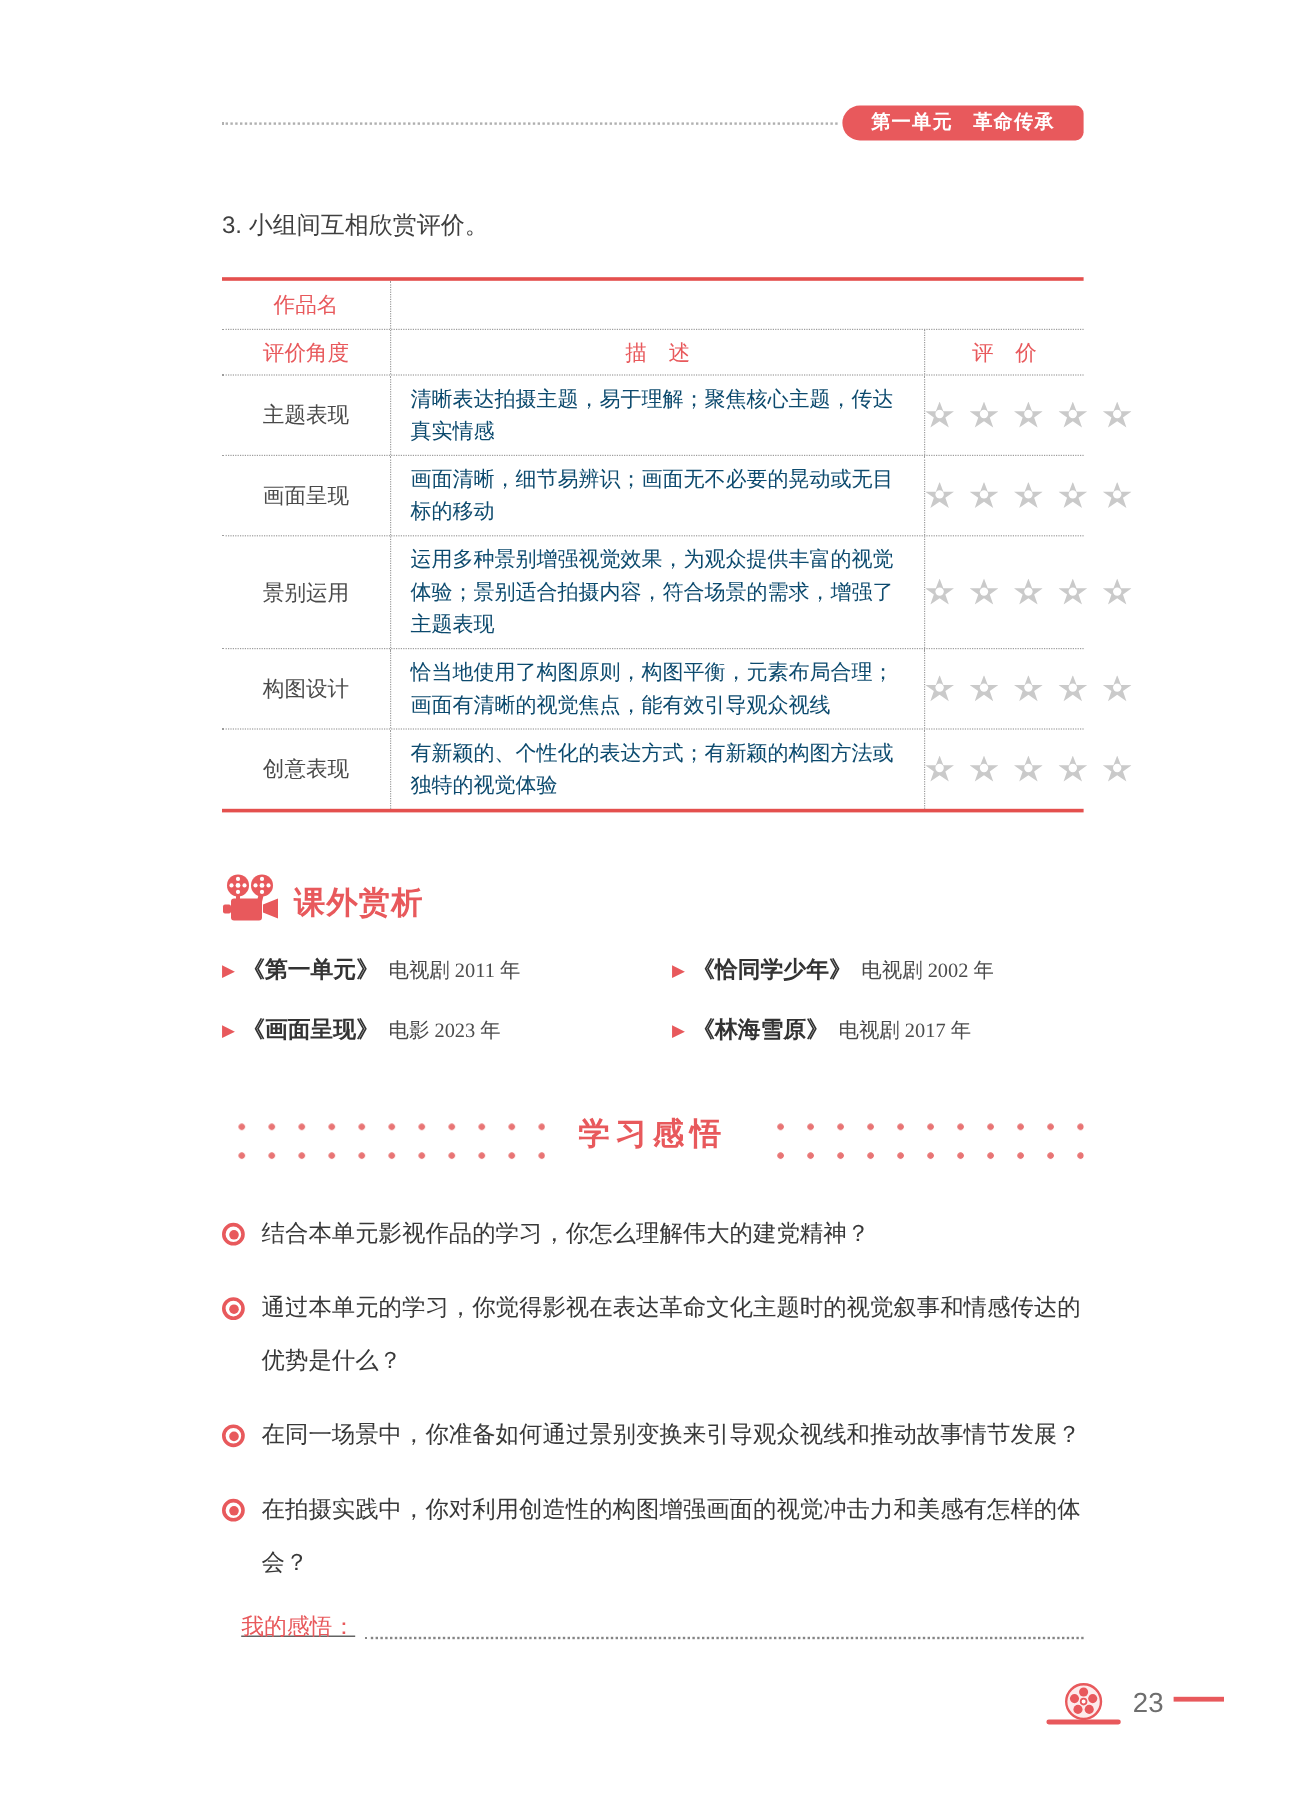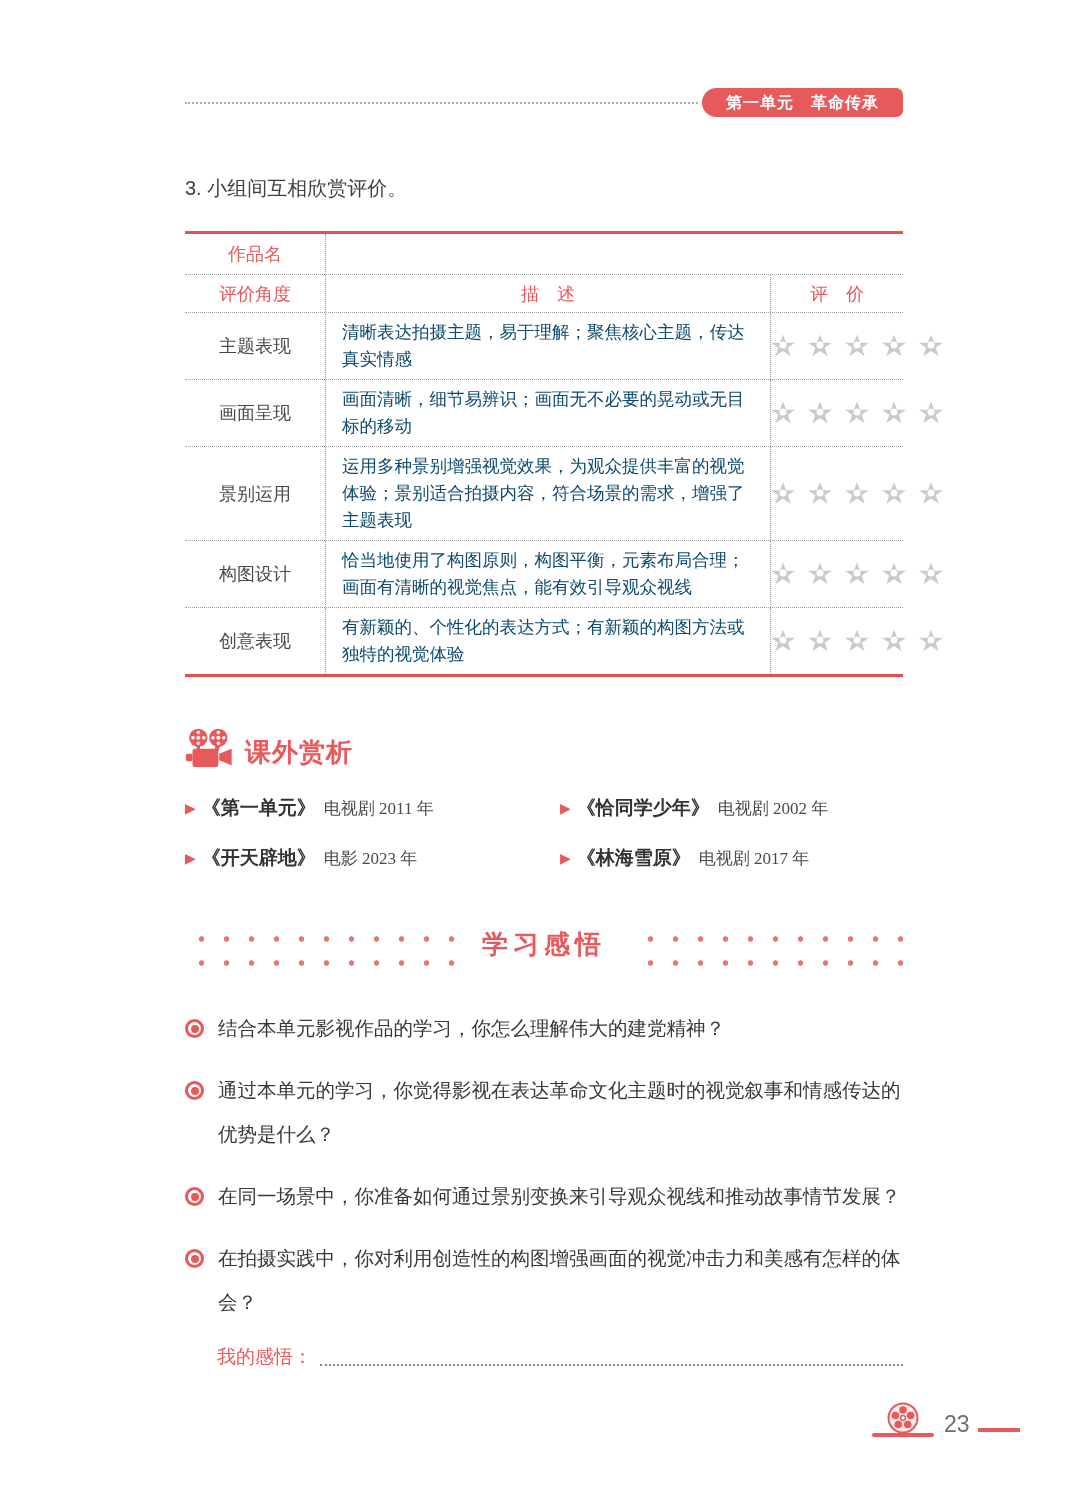--- a/index.html
+++ b/index.html
@@ -101,30 +101,30 @@
     border:3px solid var(--accent);border-radius:50%;position:relative;
   }
   .target::after{
     content:'';position:absolute;inset:2.5px;background:var(--accent);border-radius:50%;
   }
   .q-text{
     font-family:"Liberation Serif","DejaVu Serif",serif;
     font-size:19.5px;line-height:44px;color:#383838;
   }
   
-  .my-note{margin-top:16px;margin-left:32px;display:flex;align-items:flex-end;}
+  .my-note{margin-top:16px;margin-left:16px;display:flex;align-items:flex-end;text-decoration:underline;}
   .my-note-label{
     font-family:"Liberation Serif","DejaVu Serif",serif;
     color:var(--accent);font-size:19px;white-space:nowrap;line-height:28px;
   }
   .note-line{flex:1;border-bottom:2px dotted #858585;margin-left:8px;margin-bottom:5px;}
   
   .footer{
     position:absolute;top:1400px;right:0;left:872px;
-    display:flex;align-items:flex-end;
+    display:flex;align-items:center;
   }
   .reel-wrap{display:flex;flex-direction:column;align-items:center;}
   .reel-underline{width:62px;height:4px;background:var(--accent);border-radius:2px;margin-top:-3px;}
   .page-num{font-size:23px;color:#6e6e6e;line-height:26px;margin:0 8px 0 10px;}
   .footer-line{flex:1;height:4px;background:var(--accent);margin-bottom:5px;}
 </style>
 </head>
 <body>
 
 <div class="page">
@@ -254,21 +254,21 @@
       <span class="m-title">《第一单元》</span>
       <span class="m-meta">电视剧 2011 年</span>
     </div>
     <div class="m-item">
       <span class="tri">▶</span>
       <span class="m-title">《恰同学少年》</span>
       <span class="m-meta">电视剧 2002 年</span>
     </div>
     <div class="m-item">
       <span class="tri">▶</span>
-      <span class="m-title">《开天辟地》</span>
+      <span class="m-title">《画面呈现》</span>
       <span class="m-meta">电影 2023 年</span>
     </div>
     <div class="m-item">
       <span class="tri">▶</span>
       <span class="m-title">《林海雪原》</span>
       <span class="m-meta">电视剧 2017 年</span>
     </div>
   </div>
 
   <div class="reflect-divider">

